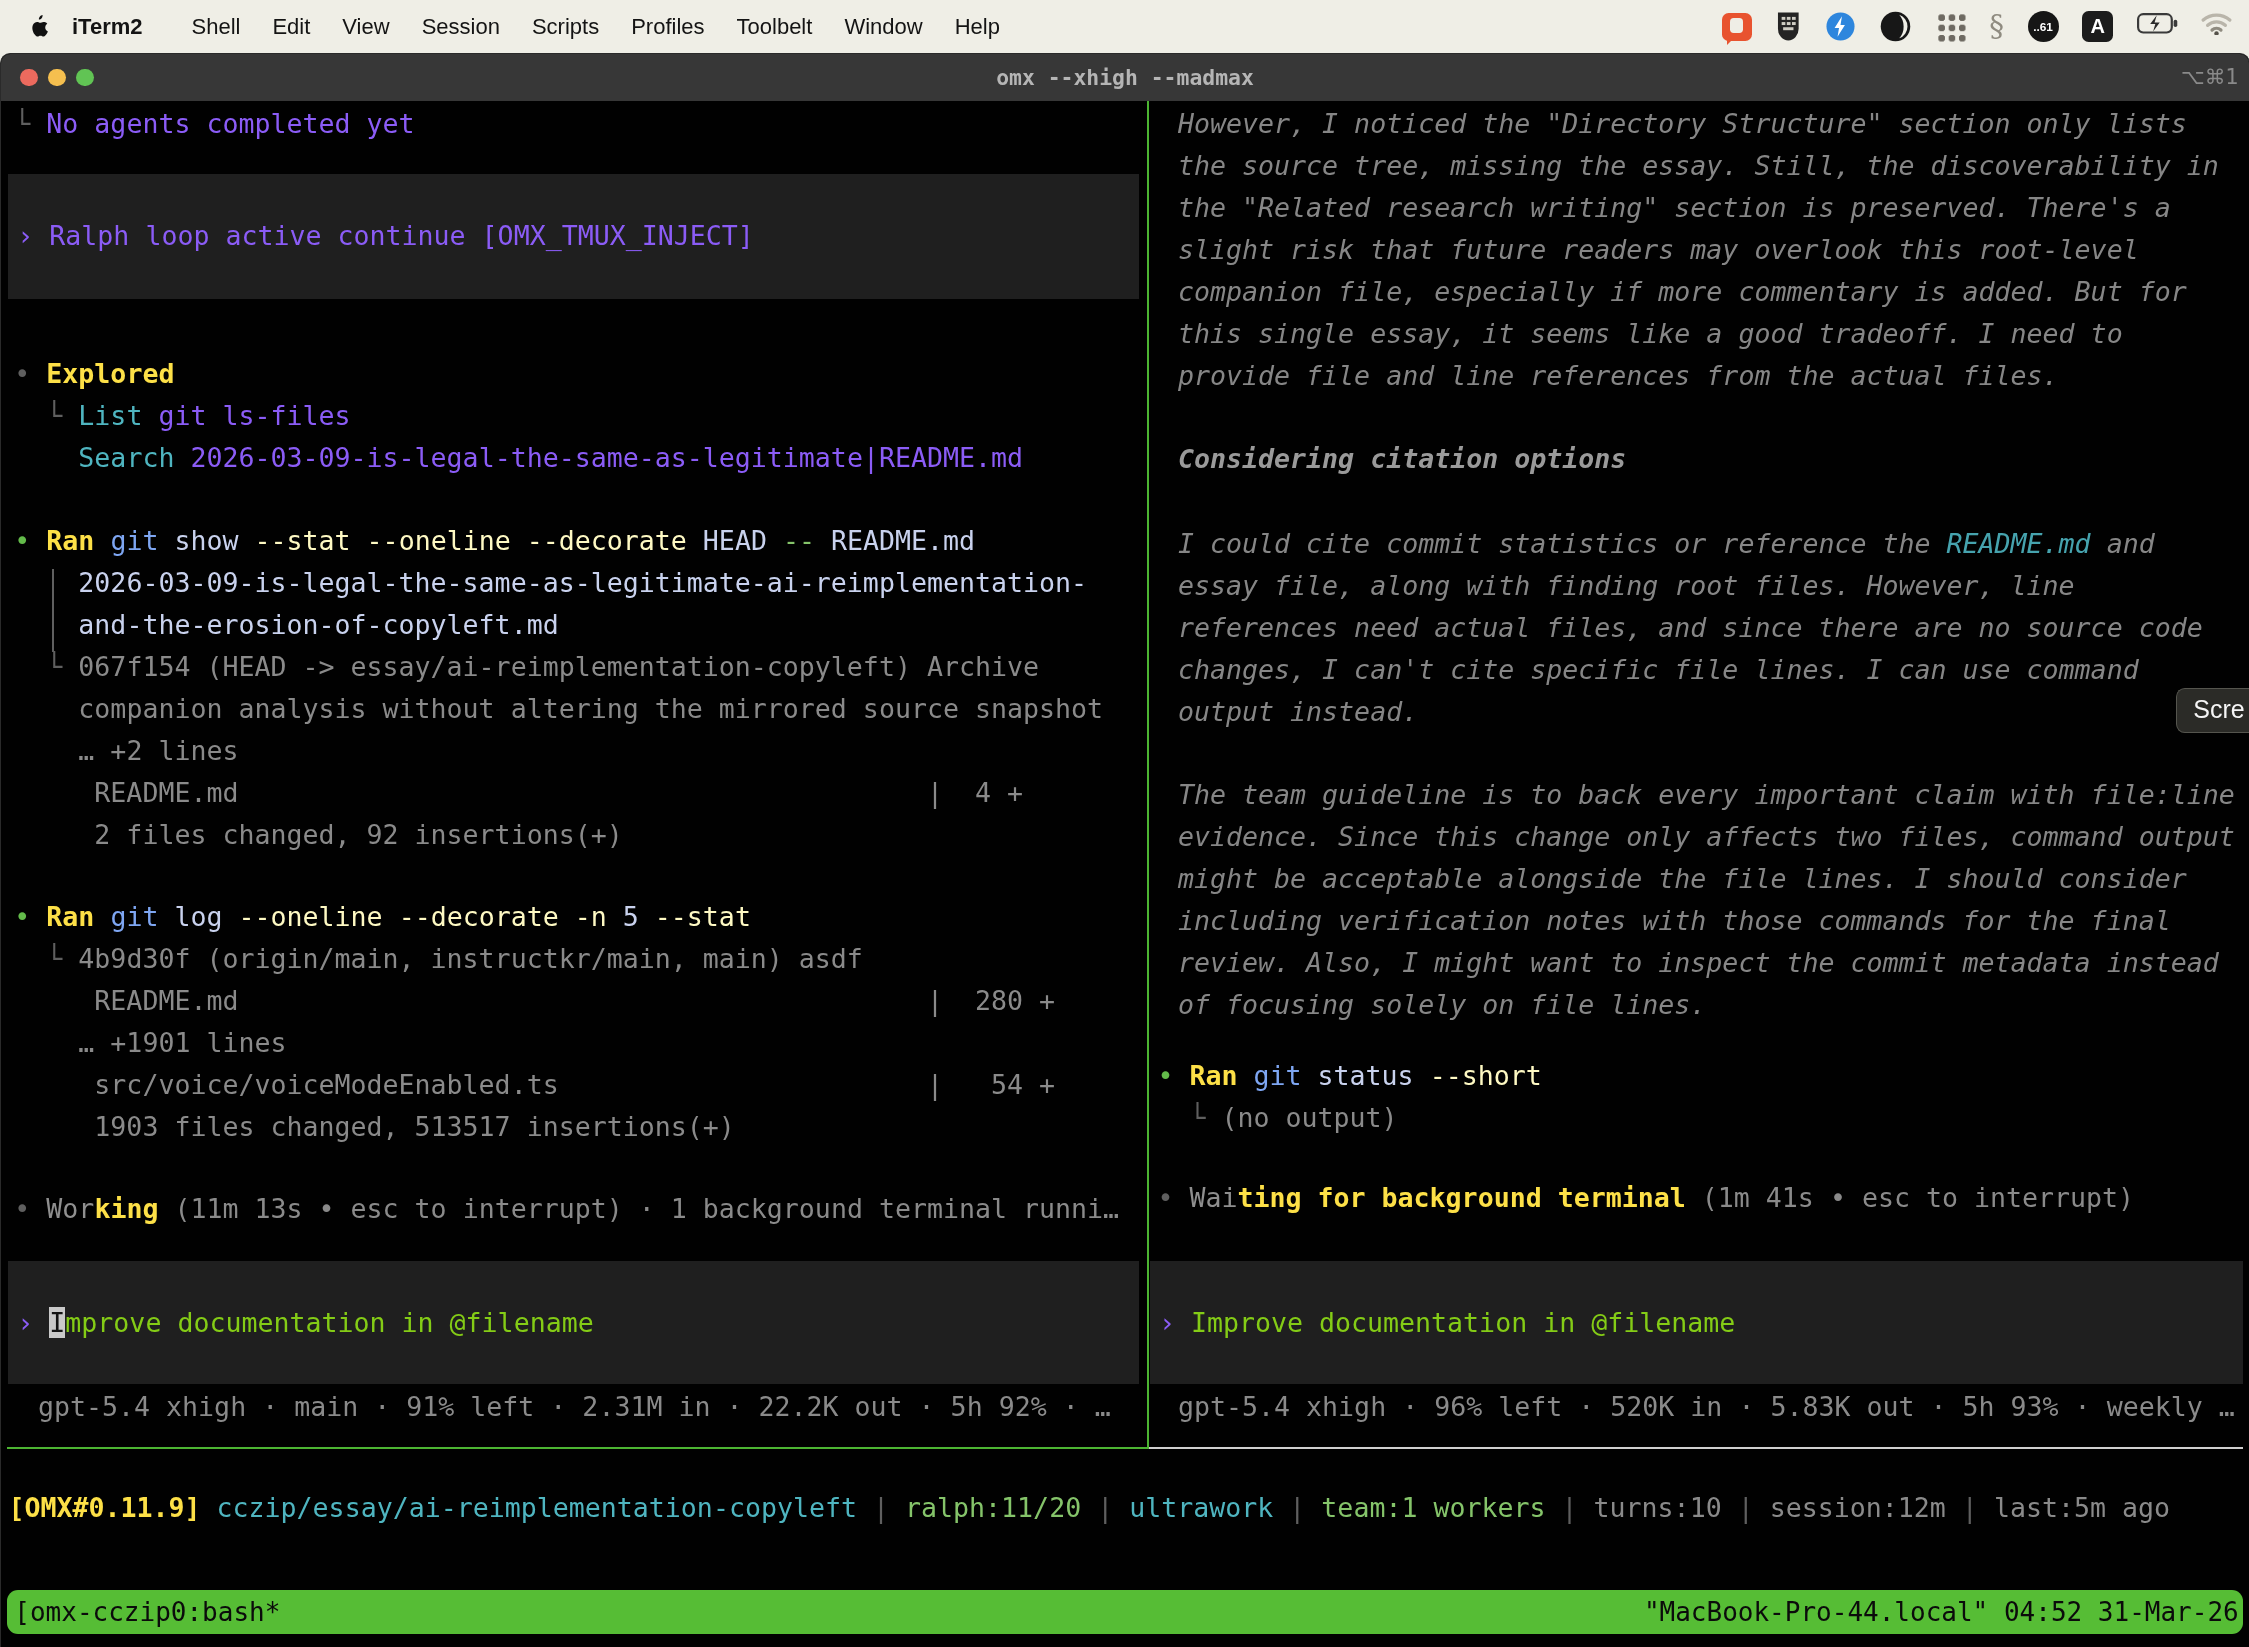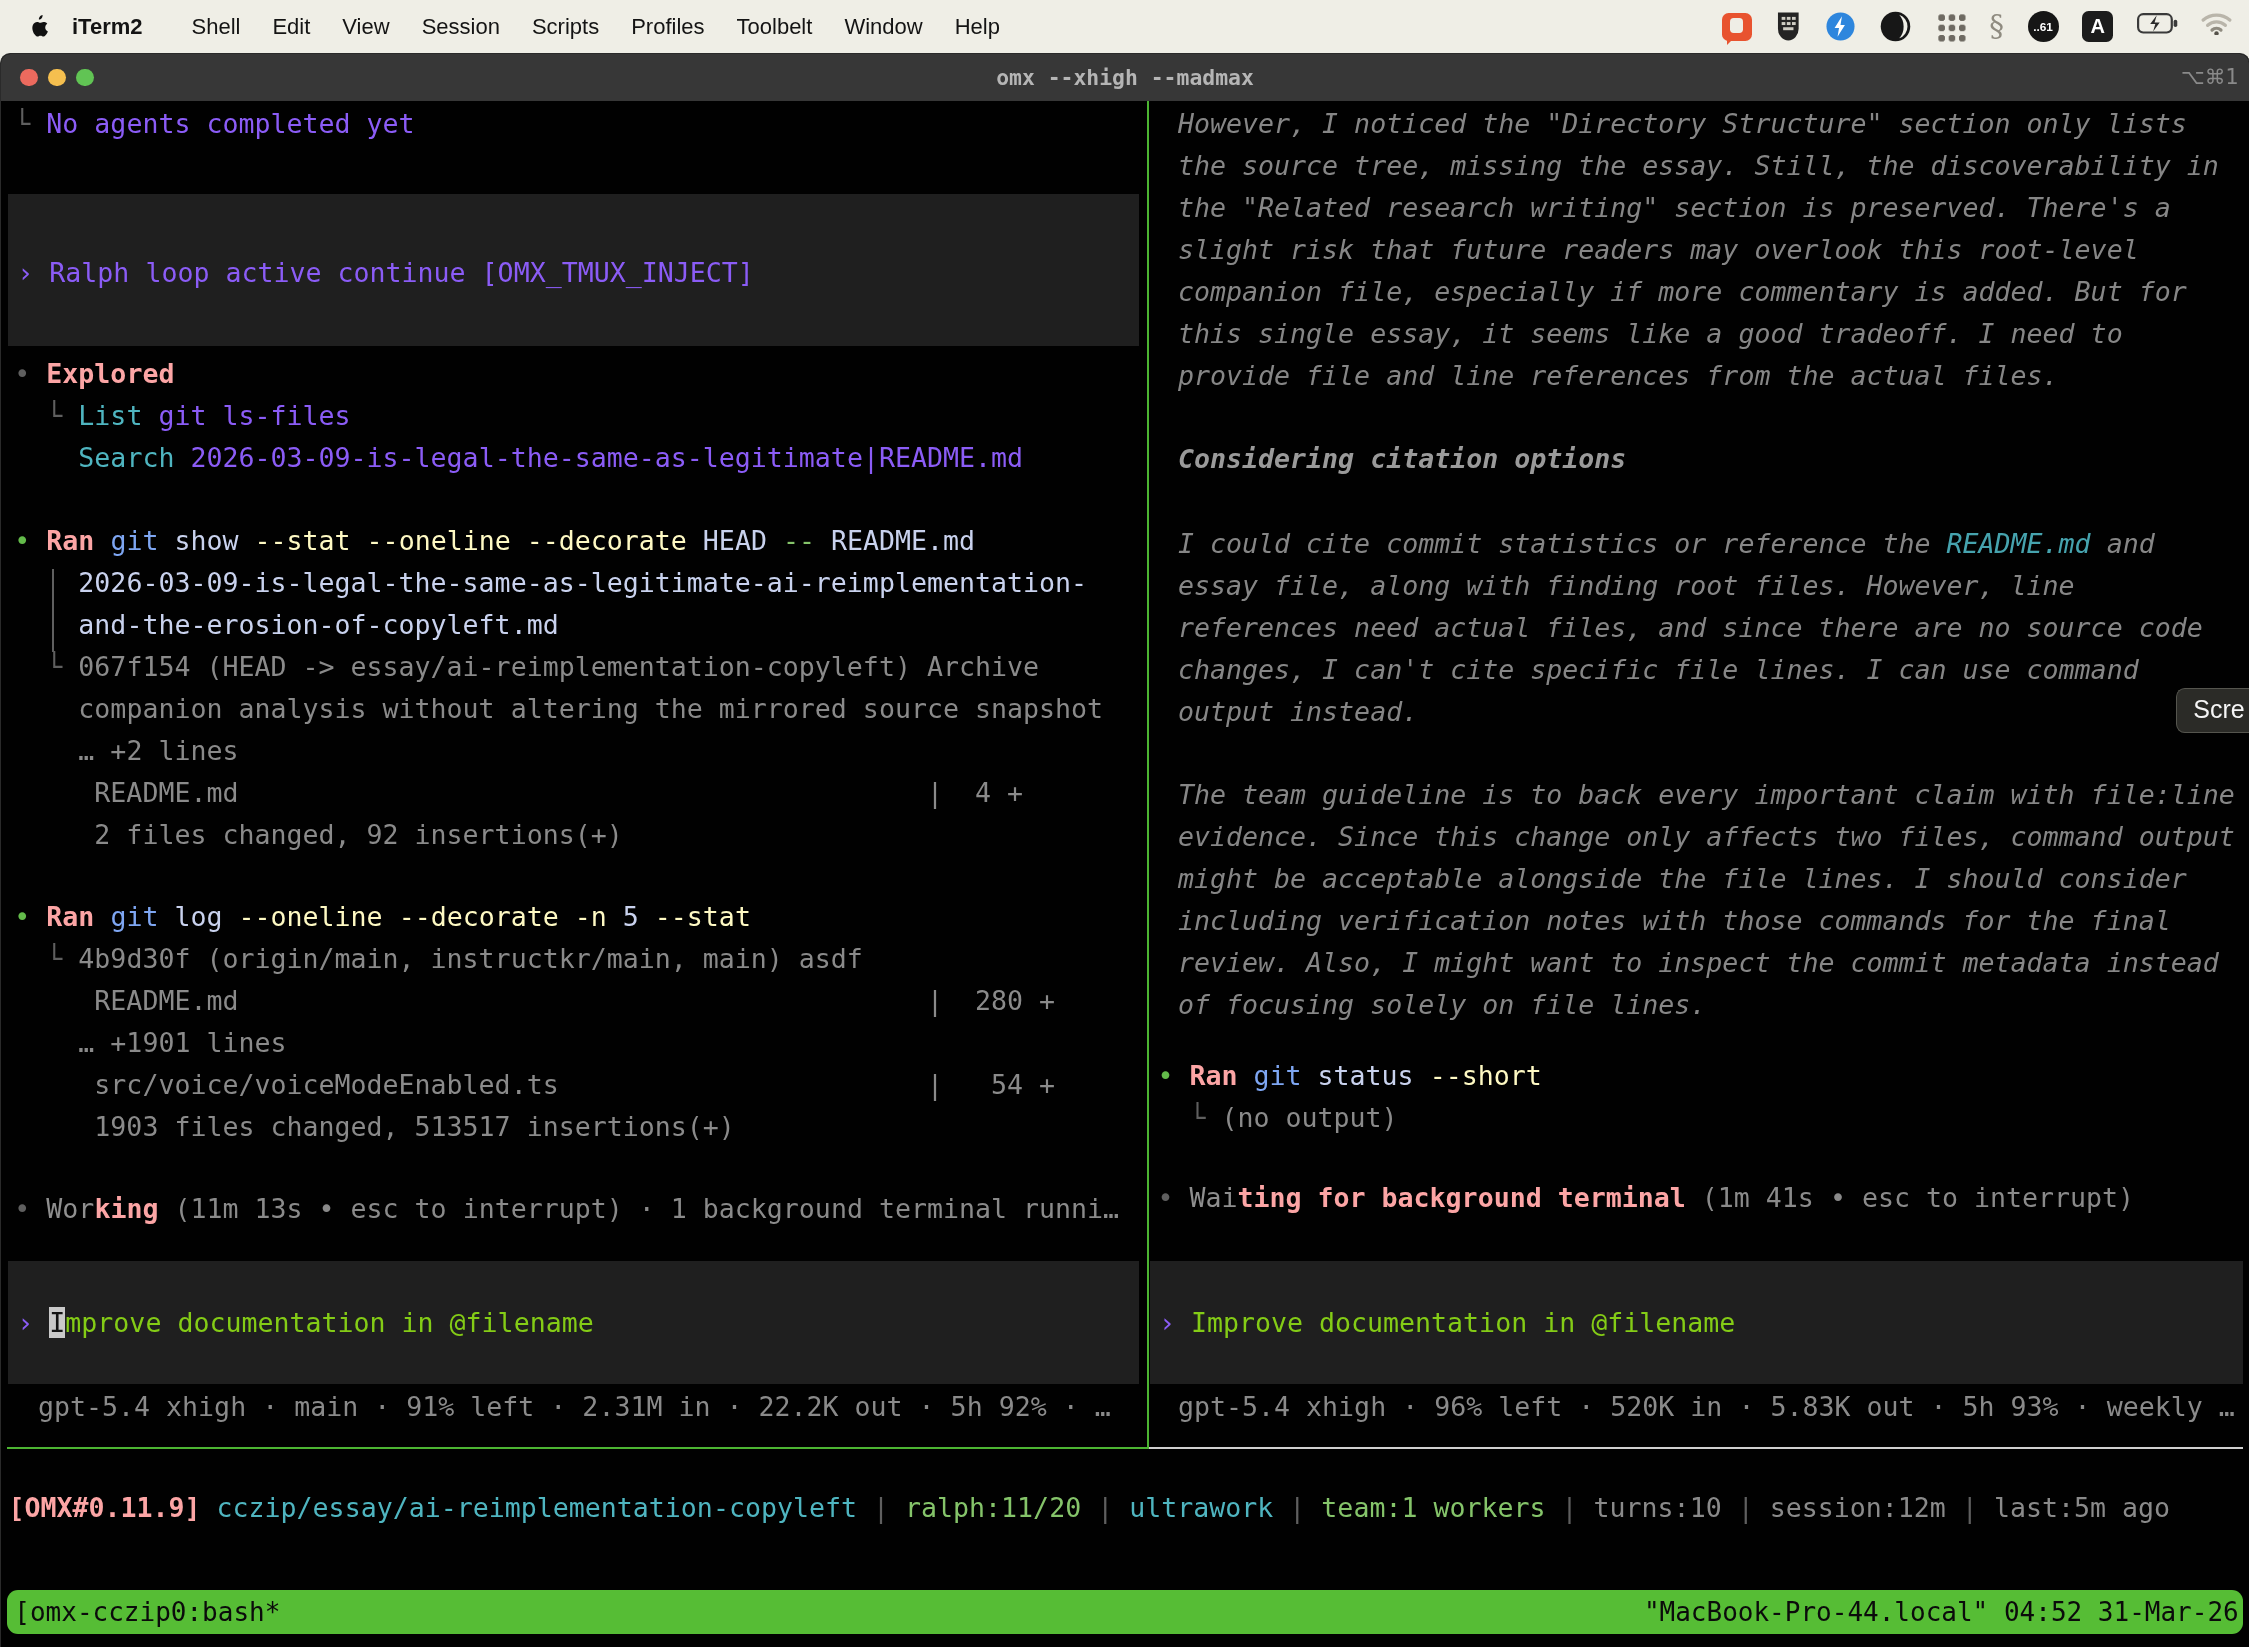--- a/index.html
+++ b/index.html
@@ -40,21 +40,21 @@
   .pane-left{left:0;width:1147px;}
   .pane-right{left:1149px;right:0;}
   .vdivider{position:absolute;top:0;left:1146px;width:2.2px;height:1348px;background:#4cb432;}
   .hborder-left{position:absolute;top:1346px;left:5.9px;width:1140px;height:2.2px;background:#4cb432;}
   .hborder-right{position:absolute;top:1346px;left:1148px;right:5.9px;height:2.2px;background:#cfcfcf;}
   .tblock{position:absolute;}
   .line{height:42px;line-height:42px;white-space:pre;}
   .promptbox{position:absolute;background:#1f1f1f;}
   .promptbox .line{padding-left:8.9px;}
   
-  .s-w{color:#8b5cf6;} .s-bw{color:#fca5a5;font-weight:bold;}
+  .s-w{color:#8b5cf6;} .s-bw{color:#fde047;font-weight:bold;}
   .s-g{color:#8a8a8a;} .s-g2{color:#84cc16;text-align:center;}
   .s-dim{color:#5f5f5f;} .s-dim2{color:#8f8f8f;}
   .s-cy{color:#4fb5c0;} .s-bl{color:#7ea6f2;} .s-pk{color:#fef9c3;}
   .s-lv{color:#c9d2ee;} .s-gr{color:#85c46a;} .s-grdot{color:#63bb4a;}
   .s-itg{color:#868686;font-style:italic;}
   .s-itbg{color:#9a9a9a;font-style:italic;font-weight:bold;}
   .s-itteal{color:#46a3ae;font-style:italic;}
   .s-cur{background:#c9c9c9;color:#141414;}
   .treeguide{position:absolute;width:1.5px;background:#5f5f5f;}
   
@@ -145,21 +145,21 @@
     <div class="wshortcut">⌥⌘1</div>
   </div>
 
   <div class="content">
 
     <div class="pane pane-left">
       <div class="tblock" style="top:1.5px;left:13.3px">
           <div class="line"><span class="s-dim">└ </span><span class="s-w">No agents completed yet</span></div>
         </div>
 
-      <div class="promptbox" style="top:93px;left:7.4px;right:8.9px;height:152px;padding-top:58px;box-sizing:border-box">
+      <div class="promptbox" style="top:73px;left:7.4px;right:8.9px;height:125px;padding-top:41px;box-sizing:border-box">
           <div class="line"><span class="s-w">› </span><span class="s-w">Ralph loop active continue [OMX_TMUX_INJECT]</span></div>
         </div>
 
       <div class="tblock" style="top:252px;left:13.3px">
           <div class="line"><span class="s-dim">• </span><span class="s-bw">Explored</span></div>
           <div class="line"><span class="s-dim">  └ </span><span class="s-cy">List</span><span class="s-w"> git ls-files</span></div>
           <div class="line"><span class="s-dim">    </span><span class="s-cy">Search</span><span class="s-w"> 2026-03-09-is-legal-the-same-as-legitimate|README.md</span></div>
         </div>
 
       <div class="tblock" style="top:419px;left:13.3px">

